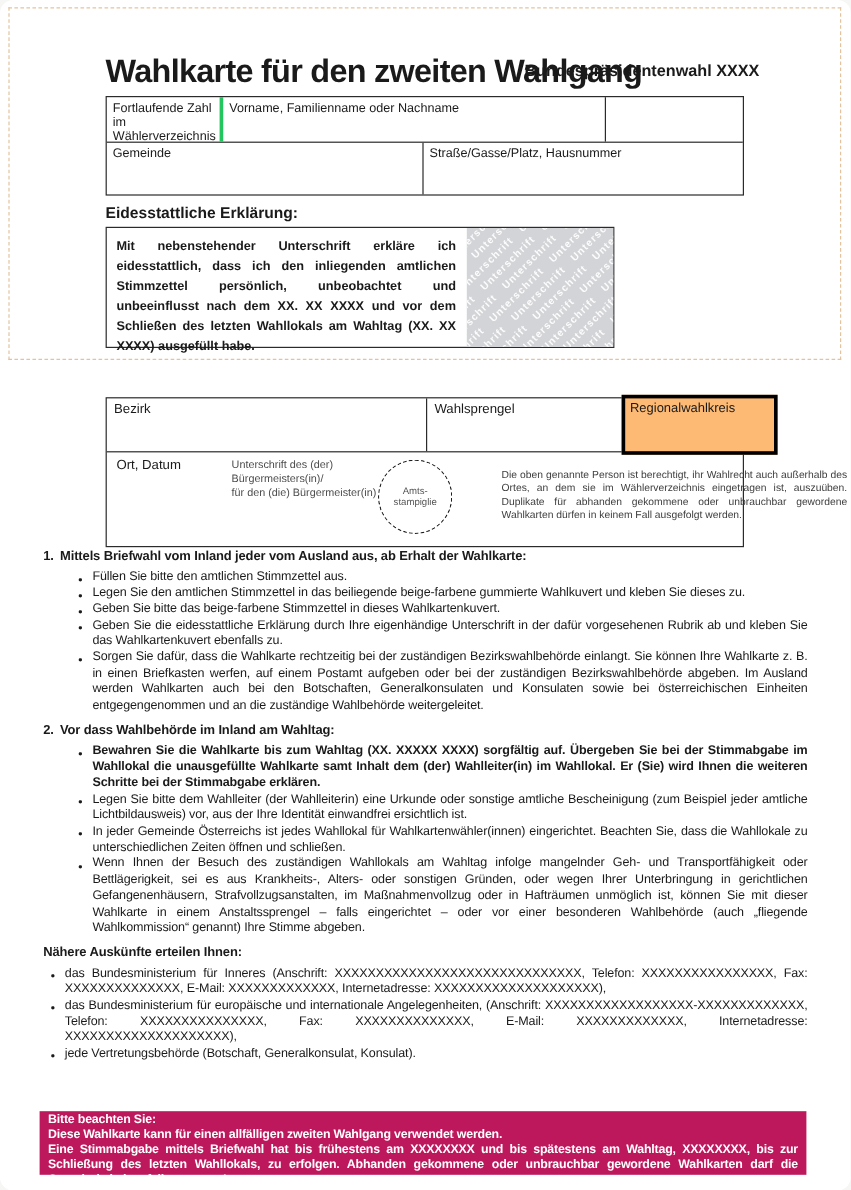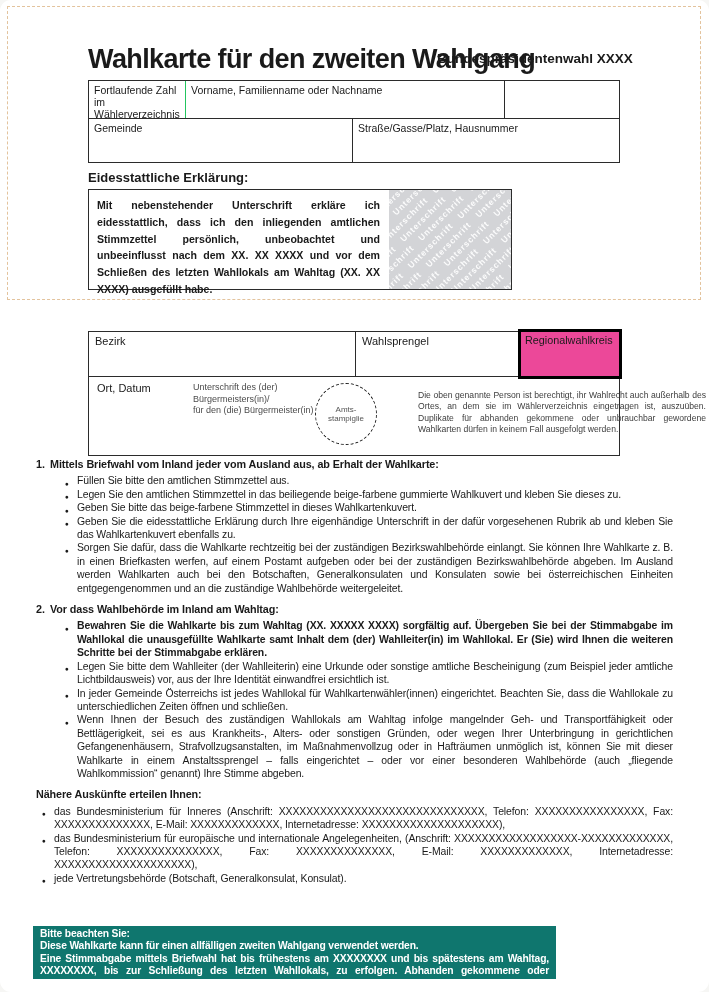--- a/index.html
+++ b/index.html
@@ -20,21 +20,21 @@
 
   
   .title { position:absolute; left:88px; top:44px; font-size:27px; font-weight:bold; letter-spacing:-0.6px; }
   .election { position:absolute; left:437px; top:51px; font-size:13.5px; font-weight:bold; }
 
   .topform { position:absolute; left:88px; top:80px; width:532px; border:1px solid #2b2b2b; }
   .tf-row { display:flex; }
   .tf-row.r1 { height:38px; border-bottom:1px solid #2b2b2b; }
   .tf-row.r2 { height:43px; }
   .tf-cell { padding:3px 5px; font-size:10.5px; line-height:12px; }
-  .tf-serial { width:97px; border-right:1px solid #22c55e; }
+  .tf-serial { width:97px; border-right:3px solid #22c55e; }
   .tf-name   { width:319px; border-right:1px solid #2b2b2b; }
   .tf-birth  { flex:1; }
   .tf-gem    { width:264px; border-right:1px solid #2b2b2b; }
   .tf-street { flex:1; }
 
   
   .decl-head { position:absolute; left:88px; top:170px; font-size:13px; font-weight:bold; }
   .decl-box { position:absolute; left:88px; top:189px; width:424px; height:101px; border:1px solid #2b2b2b; display:flex; }
   .decl-text { width:300px; padding:7px 9px 6px 8px; font-size:10.6px; font-weight:bold; line-height:16.8px; text-align:justify; }
   .sig-panel { flex:1; background:#d3d4d7; position:relative; overflow:hidden; }
@@ -45,22 +45,22 @@
   }
 
   
   .midtable { position:absolute; left:88px; top:331px; width:532px; border:1px solid #2b2b2b; }
   .mt-r1 { display:flex; height:45px; border-bottom:1px solid #2b2b2b; }
   .mt-cell { padding:3px 6px; font-size:11px; }
   .mt-bezirk { width:267px; border-right:1px solid #2b2b2b; }
   .mt-sprengel { width:165px; }
   .mt-r2 { position:relative; height:78px; }
   .regional-box {
-    position:absolute; left:429px; top:-3px; width:104px; height:50px;
-    border:3px solid #000; background:#ec4899; padding:2px 4px; font-size:10.8px;
+    position:absolute; left:429px; top:-3px; width:130px; height:50px;
+    border:3px solid #000; background:#fdba74; padding:2px 4px; font-size:10.8px;
   }
   .ortdatum { position:absolute; left:8px; top:5px; font-size:11px; }
   .mayor { position:absolute; left:104px; top:5px; font-size:9px; line-height:11.5px; color:#4c4c4c; }
   .stamp {
     position:absolute; left:226px; top:6px; width:62px; height:62px;
     border:1.6px dashed #1d1d1d; border-radius:50%;
     display:flex; align-items:center; justify-content:center; text-align:center;
     font-size:8px; line-height:9.5px; color:#555;
   }
   .entitle { position:absolute; left:329px; top:13px; width:288px; font-size:8.6px; line-height:11.3px; text-align:justify; color:#3d3d3d; }
@@ -72,22 +72,22 @@
   .sec-num { width:14px; }
   ul.blist { list-style:none; margin:0 0 8px 0; padding-left:41px; }
   ul.blist.shallow { padding-left:18px; }
   ul.blist li { position:relative; text-align:justify; }
   ul.blist li::before { content:"●"; position:absolute; left:-12px; top:2.5px; font-size:6.5px; }
   ul.blist li.b { font-weight:bold; }
   .info-head { font-weight:bold; font-size:10.8px; margin-bottom:3px; }
 
   
   .notice {
-    position:absolute; left:33px; top:926px; width:523px; height:53px;
-    background:#0f766e; color:#ffffff; padding:2px 7px 0 7px;
+    position:absolute; left:33px; top:926px; width:639px; height:53px;
+    background:#be185d; color:#ffffff; padding:2px 7px 0 7px;
     font-size:10.3px; font-weight:bold; line-height:12.4px; letter-spacing:-0.15px;
   }
   .notice .just { text-align:justify; }
 </style>
 </head>
 <body>
 
 <div class="page">
 
   <div class="cutout"></div>

